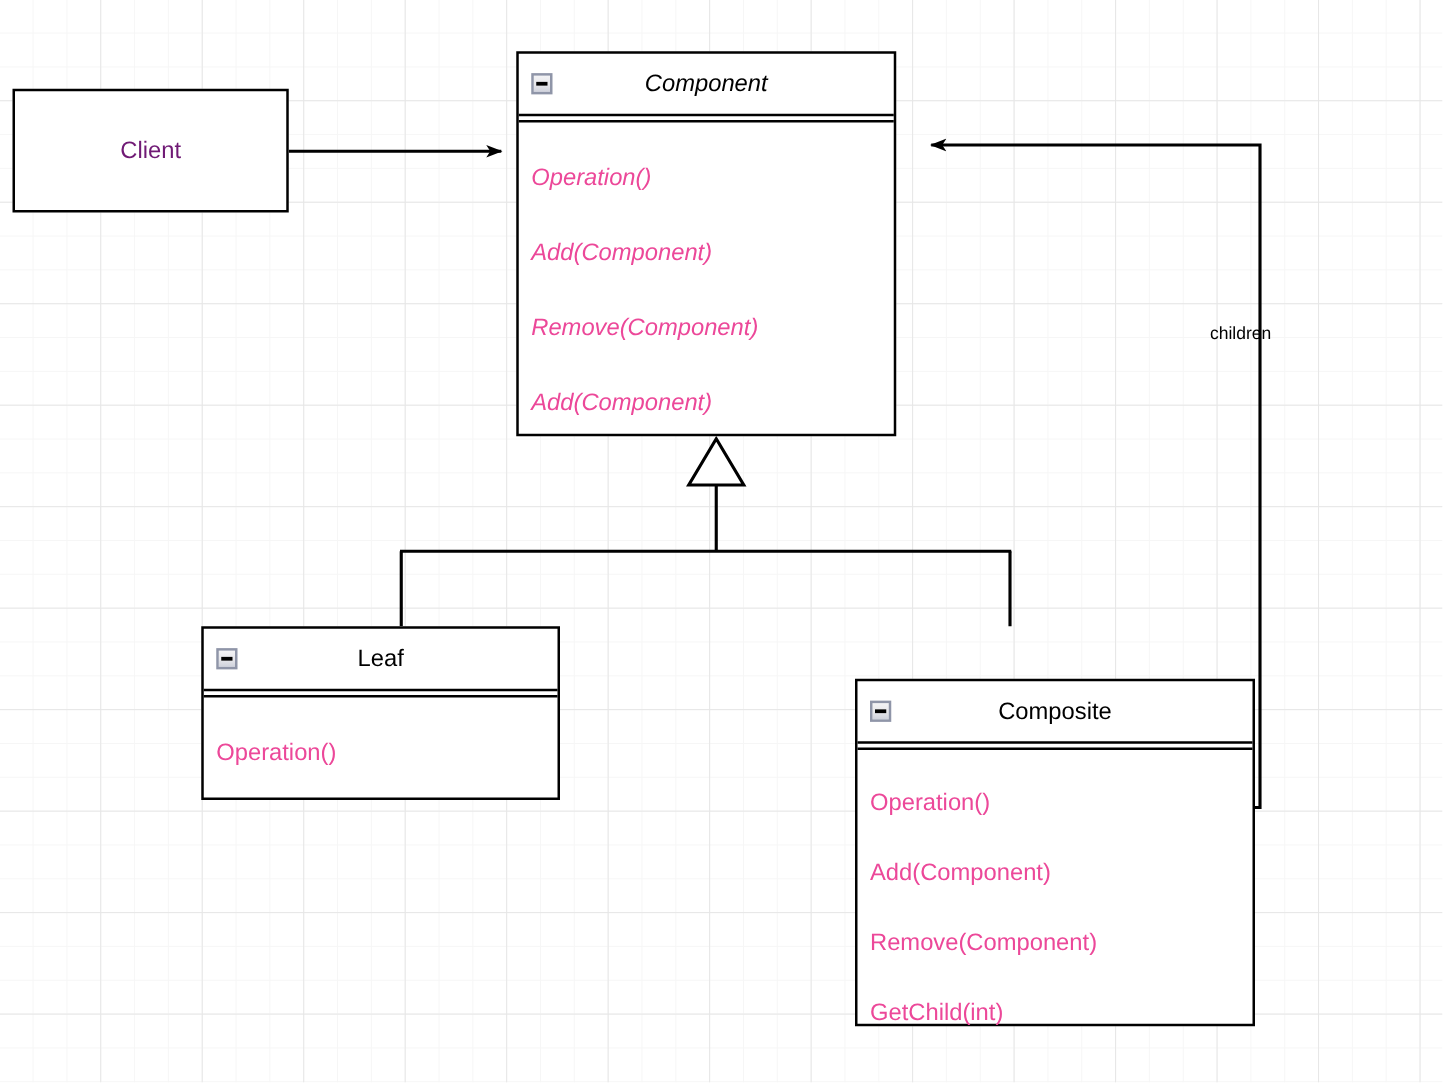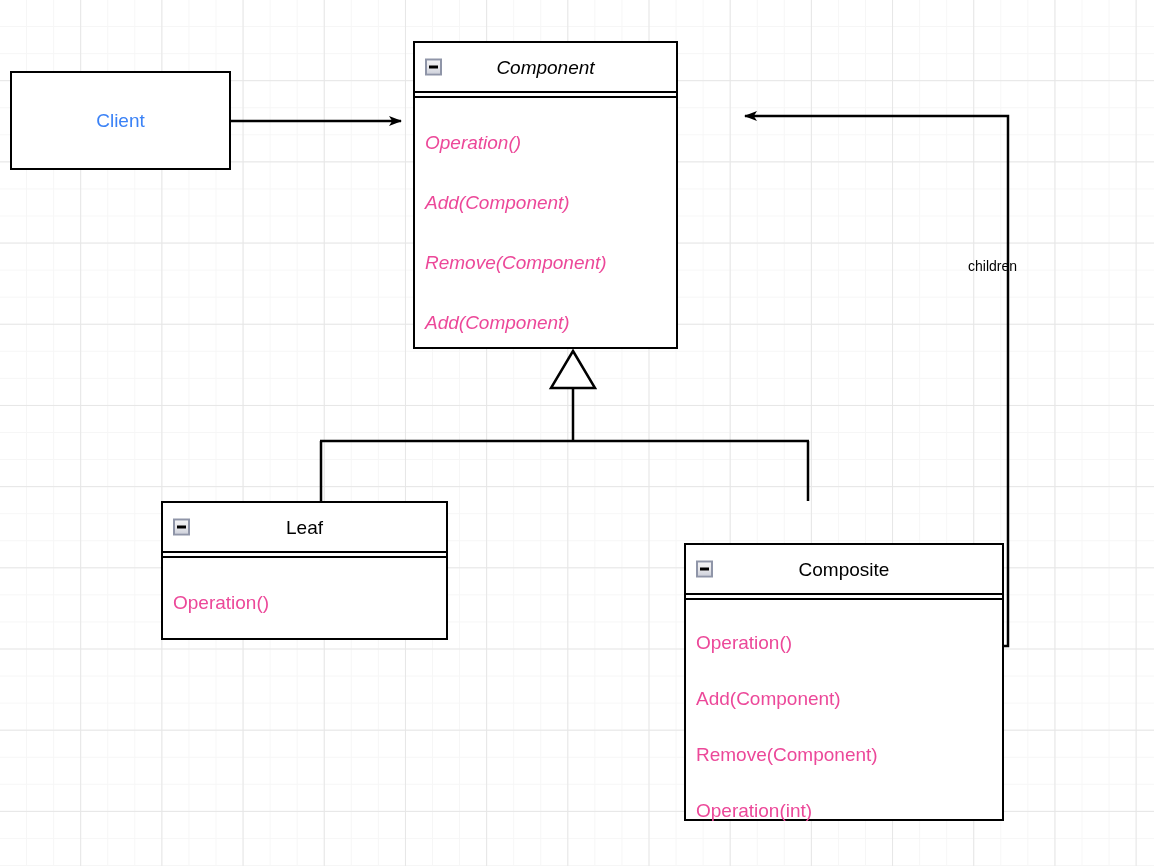--- a/index.html
+++ b/index.html
@@ -47,21 +47,21 @@
     position: absolute;
     box-sizing: border-box;
     background: #ffffff;
     border: 2.5px solid #000000;
     display: flex;
     align-items: center;
     justify-content: center;
   }
   .plain-box-label {
     font-size: 19px;
-    color: #3b82f6;
+    color: #701a75;
     line-height: 1;
   }
 
   
   .uml-header {
     position: relative;
     box-sizing: border-box;
     height: 48px;
     display: flex;
     align-items: center;
@@ -172,21 +172,21 @@
       <line x1="808" y1="441" x2="808" y2="501" stroke="#000000" stroke-width="2.5"></line>
     </g>
   </svg>
 
   <div class="edge-label" style="left:968px; top:259px;">children</div>
 
   <div class="plain-box" style="left:10px; top:71px; width:221px; height:99px;">
     <span class="plain-box-label">Client</span>
   </div>
 
-  <div class="uml-box" style="left:413px; top:41px; width:265px; height:308px;">
+  <div class="uml-box" style="left:413px; top:41px; width:304px; height:308px;">
     <div class="uml-header">
       <span class="collapse-icon">
           <span class="bar"></span>
         </span>
       <span class="uml-title italic">Component</span>
     </div>
     <div class="uml-sep"></div>
     <div class="uml-members">
       <div class="uml-member italic">Operation()</div>
       <div class="uml-member italic">Add(Component)</div>
@@ -213,17 +213,17 @@
       <span class="collapse-icon">
           <span class="bar"></span>
         </span>
       <span class="uml-title">Composite</span>
     </div>
     <div class="uml-sep"></div>
     <div class="uml-members compact">
       <div class="uml-member">Operation()</div>
       <div class="uml-member">Add(Component)</div>
       <div class="uml-member">Remove(Component)</div>
-      <div class="uml-member">Operation(int)</div>
+      <div class="uml-member">GetChild(int)</div>
     </div>
   </div>
 
 </div>
 
 </body></html>

